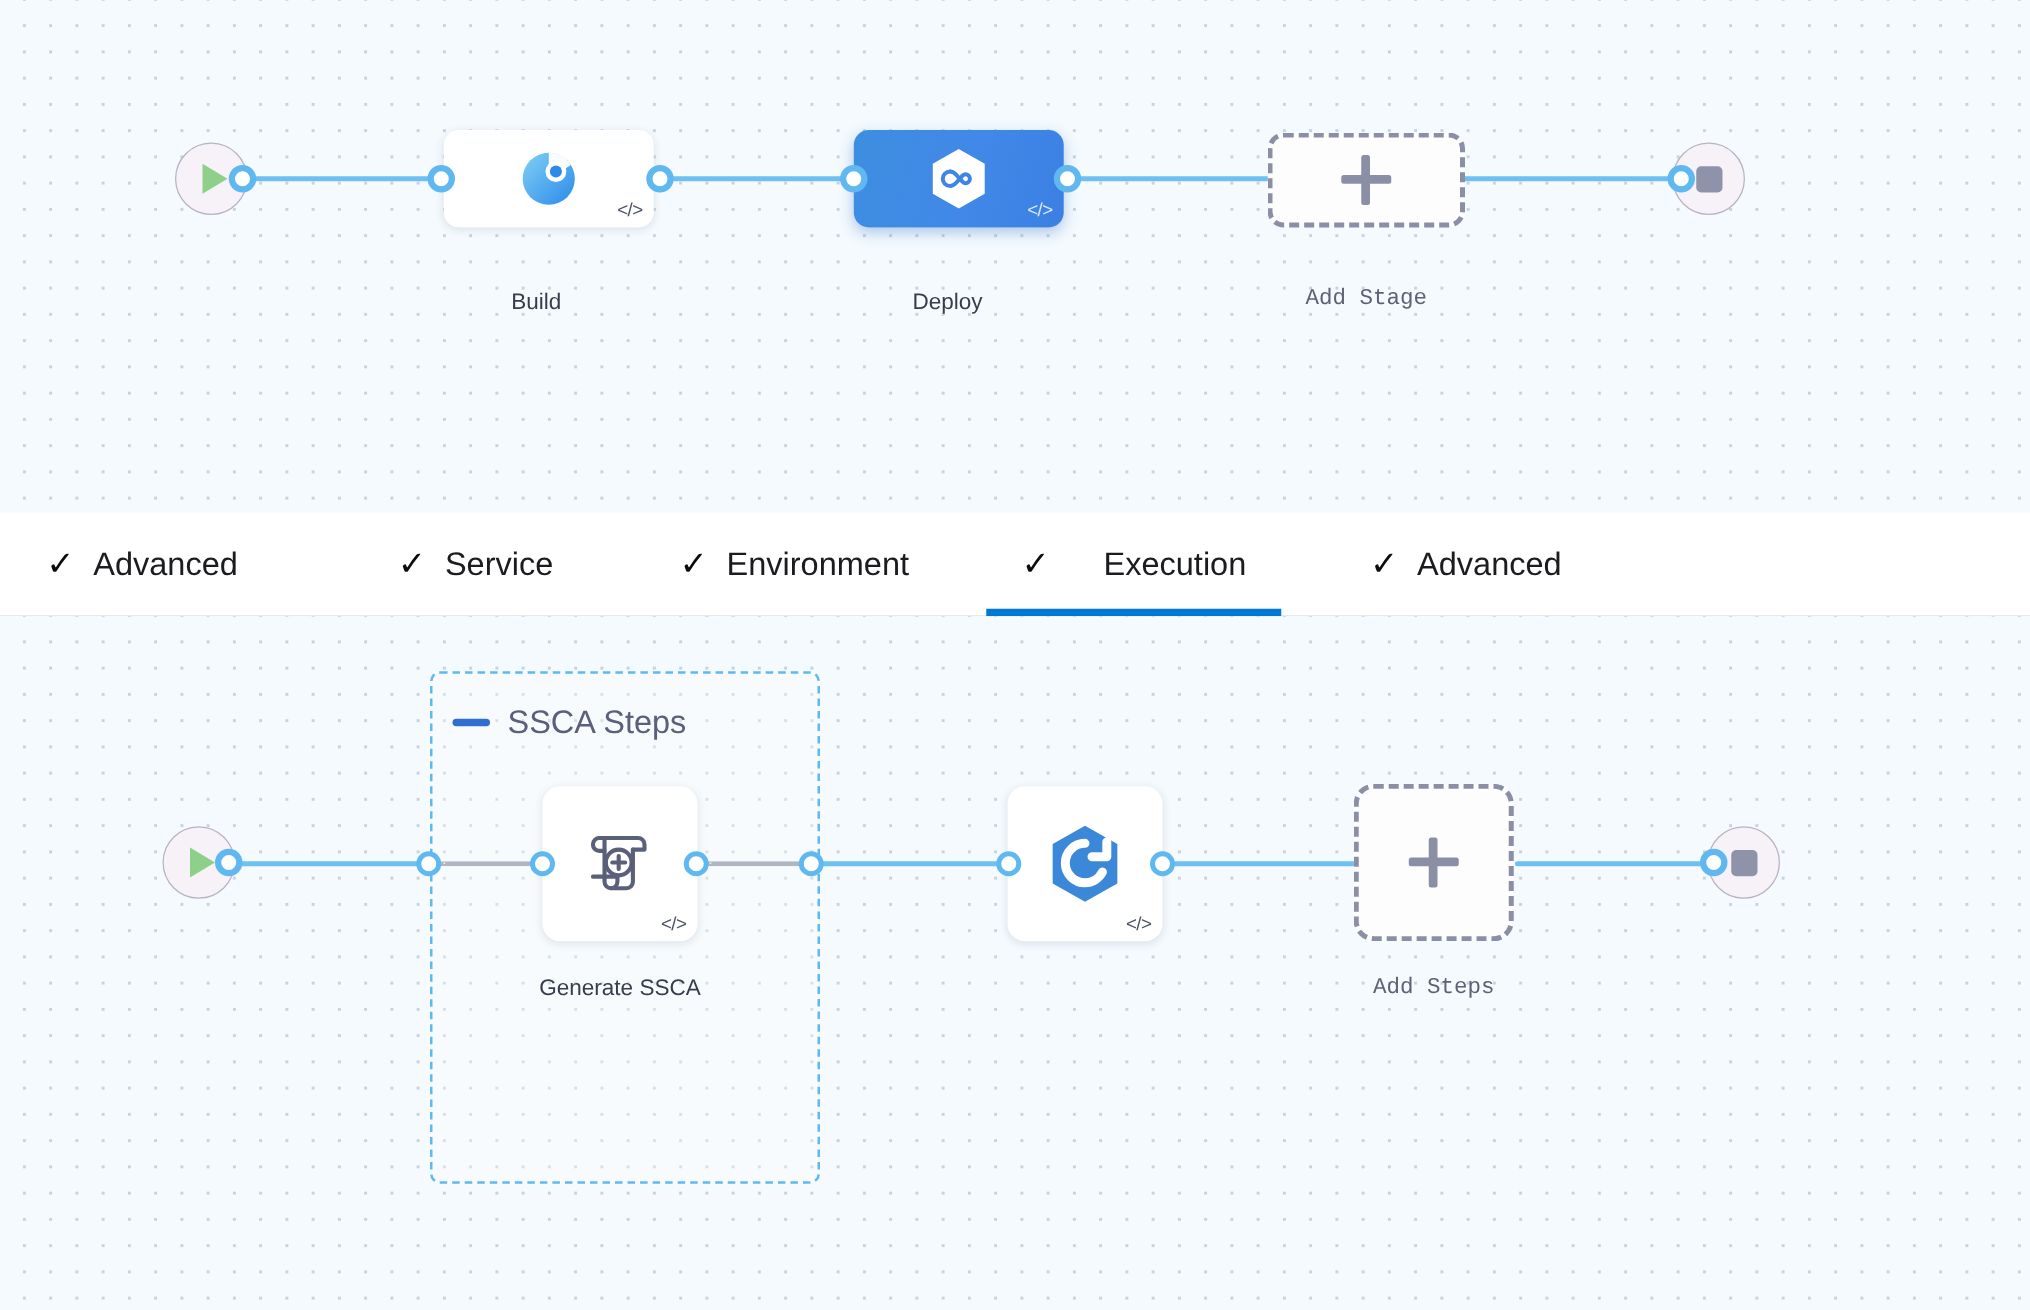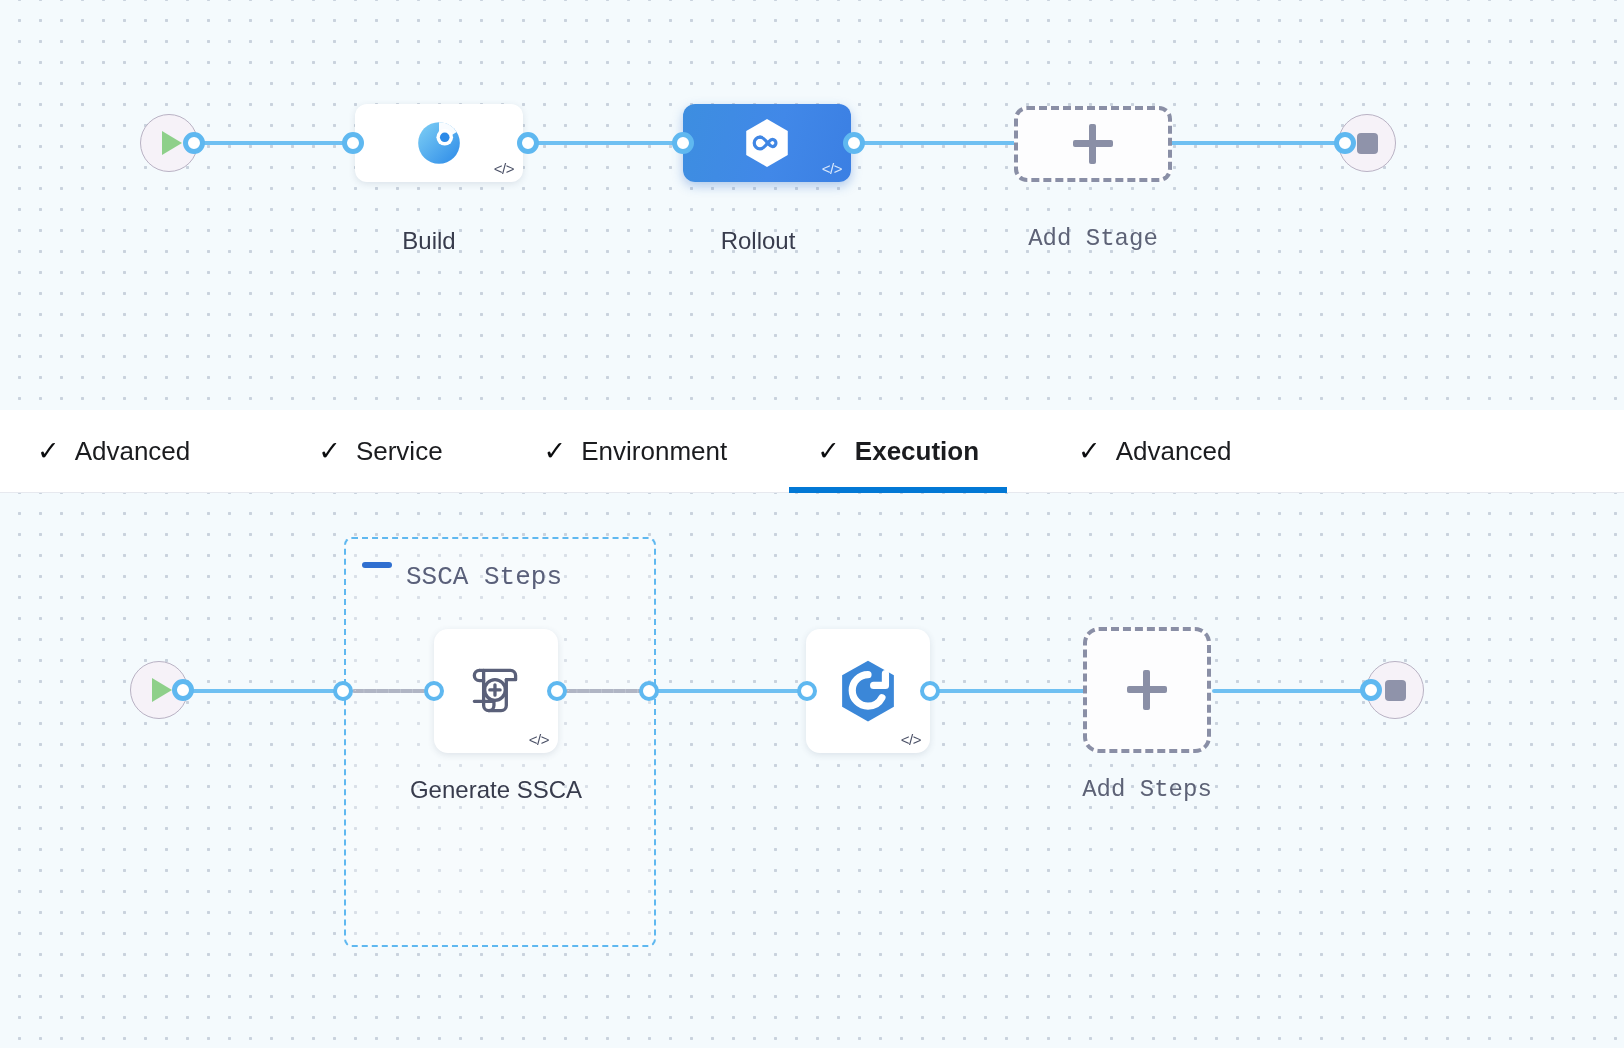--- a/index.html
+++ b/index.html
@@ -33,21 +33,21 @@
   .tab {
     position: relative;
     display: flex; align-items: center; gap: 15px;
     height: 83px; padding: 0 5px;
     color: #1b1c1f;
     font-size: 26px;
     cursor: pointer;
     user-select: none;
   }
   .tab .chk { font-size: 27px; line-height: 1; color: #0b0c0e; }
-  .tab.active .lbl { font-weight: bold; }
+  .tab.active .lbl { font-weight: normal; margin-left: 28px; }
   .tab.active::after {
     content: ""; position: absolute;
     left: -23px; right: -23px; bottom: 0;
     height: 6px; background: #0278d5;
   }
   #tab-overview    { margin-left: 32px; }
   #tab-service     { margin-left: 118px; }
   #tab-environment { margin-left: 91px; }
   #tab-execution   { margin-left: 80px; }
   #tab-advanced    { margin-left: 89px; }
@@ -125,36 +125,36 @@
   .plus::before, .plus::after {
     content: ""; position: absolute; background: #8a8fa6; border-radius: 2px;
   }
   .plus::before { left: 0; top: 16px; width: 40px; height: 7px; }
   .plus::after  { top: 0; left: 16px; height: 40px; width: 7px; }
 
   
   .caption {
     position: absolute;
     text-align: center;
-    font-size: 24px;
+    font-size: 18px;
     color: #383c4d;
     line-height: 40px;
     white-space: pre-line;
   }
   .caption.muted { color: #5d6276; font-family: Liberation Mono, monospace; }
 
   
   .groupbox {
     position: absolute;
     border: 2.5px dashed #5fb8f0;
     border-radius: 8px;
     background: rgba(255,255,255,0.30);
   }
   .group-header {
-    position: absolute; display: flex; align-items: flex-start; gap: 14px; font-family: Liberation Mono, monospace;
+    position: absolute; display: flex; align-items: center; gap: 14px;
   }
   .group-collapse {
     width: 30px; height: 6px; background: #2f6fd0; border-radius: 3px;
     cursor: pointer;
   }
   .group-title { font-size: 26px; color: #5a607a; }
 
   svg { display: block; }
 </style>
 </head>
@@ -200,21 +200,21 @@
         <svg width="54" height="54" viewBox="0 0 52 52">
           <path d="M26 3 46 14.5v23L26 49 6 37.5v-23z" fill="#ffffff"></path>
           <path d="M19.3 20.4a5.6 5.6 0 1 0 0 11.2c2.3 0 3.7-1.3 5.1-2.9l3.3-3.8c1.2-1.4 2.1-2.3 3.5-2.3a3.4 3.4 0 1 1 0 6.8c-1.4 0-2.3-.9-3.5-2.3" fill="none" stroke="#3f86e4" stroke-width="3.1" stroke-linecap="round"></path>
           <path d="M19.3 20.4c2.3 0 3.7 1.3 5.1 2.9l3.3 3.8" fill="none" stroke="#3f86e4" stroke-width="3.1" stroke-linecap="round"></path>
         </svg>
       </span>
       <span class="codeicon">&lt;/&gt;</span>
     </div>
     <div class="port" style="left:672px; top:132px;"></div>
     <div class="port" style="left:843px; top:132px;"></div>
-    <div class="caption" style="left:668px; top:221px; width:180px;">Rollout</div>
+    <div class="caption" style="left:668px; top:221px; width:180px;">Deploy</div>
 
     <div class="addnode stage" style="left:1014px; top:106px;">
       <span class="plus"></span>
     </div>
     <div class="caption muted" style="left:1003px; top:219px; width:180px;">Add Stage</div>
 
     <div class="terminal" style="left:1338px; top:114px;">
       <span class="stop-sq"></span>
     </div>
     <div class="port" style="left:1334px; top:132px;"></div>

